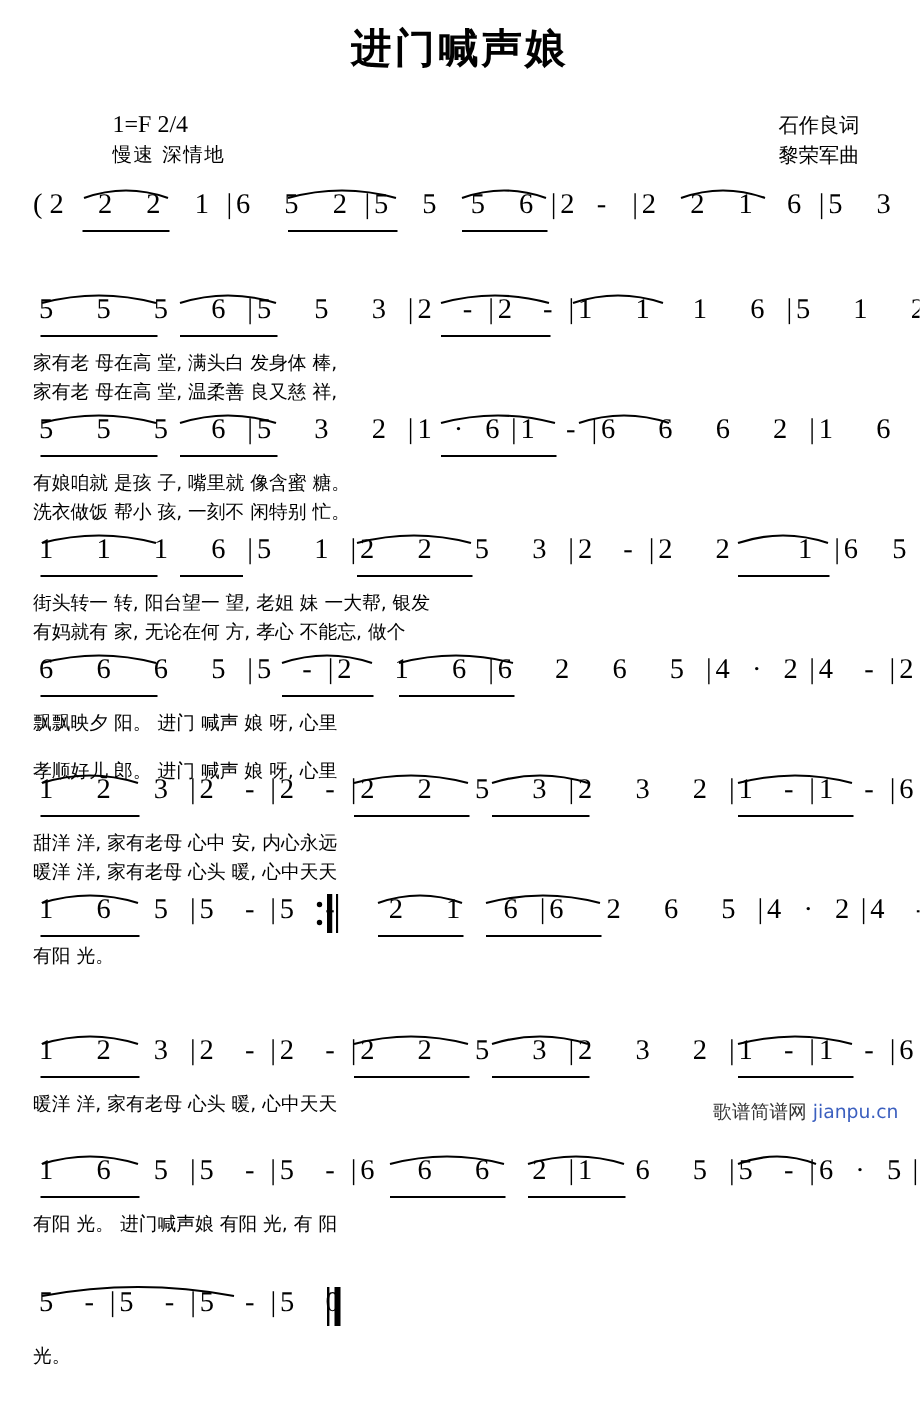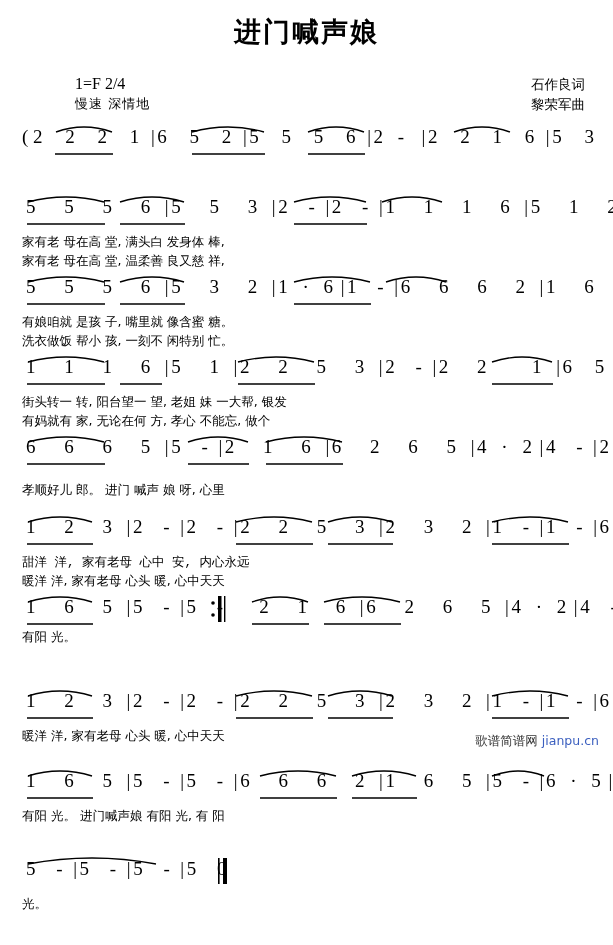--- a/index.html
+++ b/index.html
@@ -43,21 +43,21 @@
   .meta-left .key {
     font-family: "Liberation Serif", serif;
     font-size: 16px;
   }
   .meta-left .tempo {
     font-size: 13px;
     letter-spacing: 1px;
   }
   .meta-right {
     position: absolute;
-    right: 28px;
+    right: 40px;
     top: 74px;
     font-family: "DejaVu Sans", sans-serif;
     font-size: 13.5px;
     line-height: 20px;
     text-align: left;
   }
 
   
   .system {
     position: absolute;
@@ -189,38 +189,39 @@
       <svg width="570" height="34" style="position:absolute;left:0;top:-2px;">
         <path d="M6 8 Q 44 -2 82 8" stroke="#000" stroke-width="1.4" fill="none"></path>
         <path d="M166 8 Q 196 -2 226 8" stroke="#000" stroke-width="1.4" fill="none"></path>
         <path d="M244 8 Q 282 -2 320 8" stroke="#000" stroke-width="1.4" fill="none"></path>
         <line x1="5" y1="30" x2="83" y2="30" stroke="#000" stroke-width="1.4"></line>
         <line x1="166" y1="30" x2="227" y2="30" stroke="#000" stroke-width="1.4"></line>
         <line x1="244" y1="30" x2="321" y2="30" stroke="#000" stroke-width="1.4"></line>
       </svg>
       <span style="letter-spacing:12px;padding-left:4px;">6&nbsp;6&nbsp;6&nbsp;5</span><span class="barline">|</span><span style="letter-spacing:8px;">5&nbsp;-</span><span class="barline">|</span><span style="letter-spacing:12px;">2&nbsp;1&nbsp;6</span><span class="barline">|</span><span style="letter-spacing:12px;">6&nbsp;2&nbsp;6&nbsp;5</span><span class="barline">|</span><span style="letter-spacing:5px;">4&nbsp;·&nbsp;2</span><span class="barline">|</span><span style="letter-spacing:8px;">4&nbsp;-</span><span class="barline">|</span><span style="letter-spacing:12px;">2&nbsp;2&nbsp;5</span>
     </div>
+    <div class="lyr" style="margin-top:8px;">飘飘映夕  阳。   进门  喊声  娘     呀,   心里</div>
     <div class="lyr" style="margin-top:16px;">孝顺好儿  郎。   进门  喊声  娘     呀,   心里</div>
   </div>
 
   <div class="system" style="top:516px;">
     <div class="notes">
       <svg width="570" height="34" style="position:absolute;left:0;top:-2px;">
         <path d="M6 8 Q 38 -2 70 8" stroke="#000" stroke-width="1.4" fill="none"></path>
         <path d="M214 8 Q 252 -2 290 8" stroke="#000" stroke-width="1.4" fill="none"></path>
         <path d="M306 8 Q 338 -2 370 8" stroke="#000" stroke-width="1.4" fill="none"></path>
         <path d="M470 8 Q 508 -2 546 8" stroke="#000" stroke-width="1.4" fill="none"></path>
         <line x1="5" y1="30" x2="71" y2="30" stroke="#000" stroke-width="1.4"></line>
         <line x1="214" y1="30" x2="291" y2="30" stroke="#000" stroke-width="1.4"></line>
         <line x1="306" y1="30" x2="371" y2="30" stroke="#000" stroke-width="1.4"></line>
         <line x1="470" y1="30" x2="547" y2="30" stroke="#000" stroke-width="1.4"></line>
       </svg>
       <span style="letter-spacing:12px;padding-left:4px;">1&nbsp;2&nbsp;3</span><span class="barline">|</span><span style="letter-spacing:8px;">2&nbsp;-</span><span class="barline">|</span><span style="letter-spacing:8px;">2&nbsp;-</span><span class="barline">|</span><span style="letter-spacing:12px;">2&nbsp;2&nbsp;5&nbsp;3</span><span class="barline">|</span><span style="letter-spacing:12px;">2&nbsp;3&nbsp;2</span><span class="barline">|</span><span style="letter-spacing:8px;">1&nbsp;-</span><span class="barline">|</span><span style="letter-spacing:8px;">1&nbsp;-</span><span class="barline">|</span><span style="letter-spacing:12px;">6&nbsp;6&nbsp;6&nbsp;2</span>
     </div>
-    <div class="lyr" style="margin-top:8px;font-family:Liberation Mono, monospace;">甜洋  洋,     家有老母  心中   安,     内心永远</div>
+    <div class="lyr" style="margin-top:8px;">甜洋  洋,     家有老母  心中   安,     内心永远</div>
     <div class="lyr" style="margin-top:3px;">暖洋  洋,     家有老母  心头   暖,     心中天天</div>
   </div>
 
   <div class="system" style="top:596px;">
     <div class="notes">
       <svg width="570" height="34" style="position:absolute;left:0;top:-2px;">
         <path d="M6 8 Q 38 -2 70 8" stroke="#000" stroke-width="1.4" fill="none"></path>
         <path d="M230 8 Q 258 -2 286 8" stroke="#000" stroke-width="1.4" fill="none"></path>
         <path d="M302 8 Q 340 -2 378 8" stroke="#000" stroke-width="1.4" fill="none"></path>
         <line x1="5" y1="30" x2="71" y2="30" stroke="#000" stroke-width="1.4"></line>

